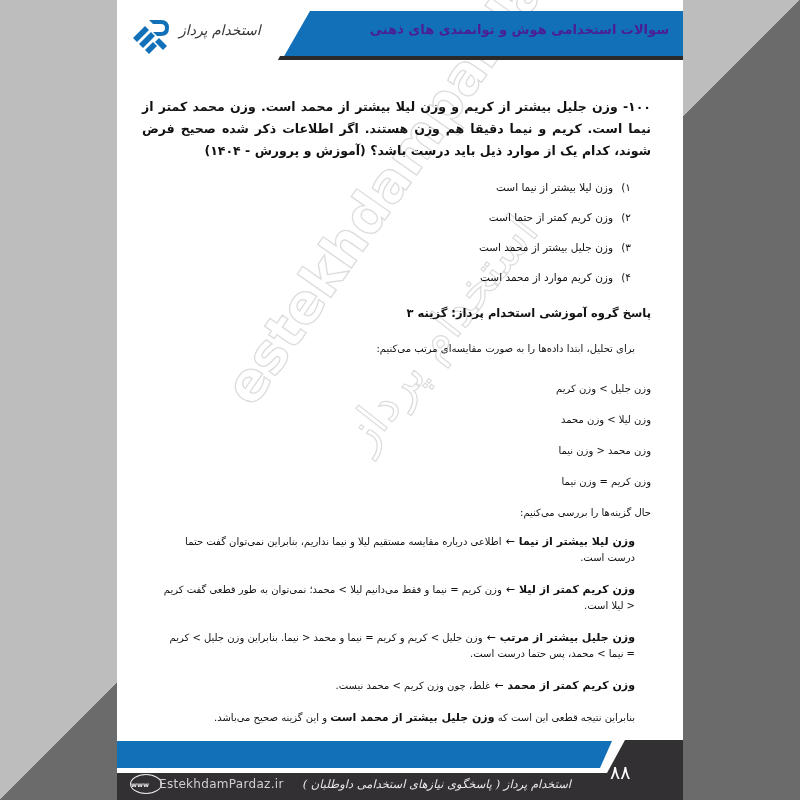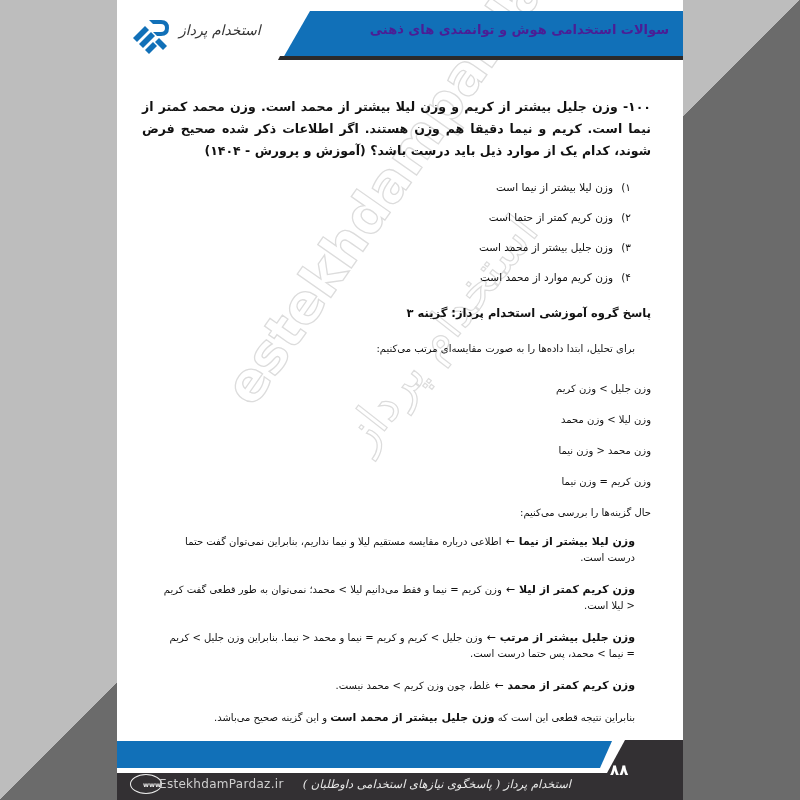--- a/index.html
+++ b/index.html
@@ -76,34 +76,34 @@
       clip-path: polygon(0 0, 100% 0, calc(100% - 12px) 100%, 0 100%);
     }
     .footer-white {
       position: absolute; left: 0; top: 740px; width: 508px; height: 33px;
       background: #ffffff;
       clip-path: polygon(0 0, 100% 0, calc(100% - 18px) 100%, 0 100%);
     }
     .www-icon {
       position: absolute; left: 13px; top: 774px; width: 32px; height: 20px;
       border: 1.5px solid #eee; border-radius: 50%; color: #eee;
-      font-size: 6.5px; font-weight: bold; text-align: right; line-height: 20px;
+      font-size: 6.5px; font-weight: bold; text-align: left; line-height: 20px;
       box-sizing: border-box;
     }
     .footer-url {
       position: absolute; left: 42px; top: 777px; font-size: 12px; color: #cfcfcf;
       letter-spacing: 0.3px;
     }
     .footer-slogan {
       position: absolute; right: 112px; top: 777px; font-size: 11.5px; color: #e8e8e8;
       direction: rtl; font-family: "DejaVu Serif", serif; font-style: italic; white-space: nowrap;
     }
     .page-number {
-      position: absolute; left: 493px; top: 761px; font-size: 15px; color: #fff;
-      font-weight: bold;
+      position: absolute; left: 493px; top: 761px; font-size: 19px; color: #fff;
+      font-weight: normal;
     }
   </style>
 </head>
 <body>
 
 <div class="page">
 
   <div class="wm-latin">estekhdampardaz.ir</div>
   <div class="wm-persian">استخدام پرداز</div>
 

